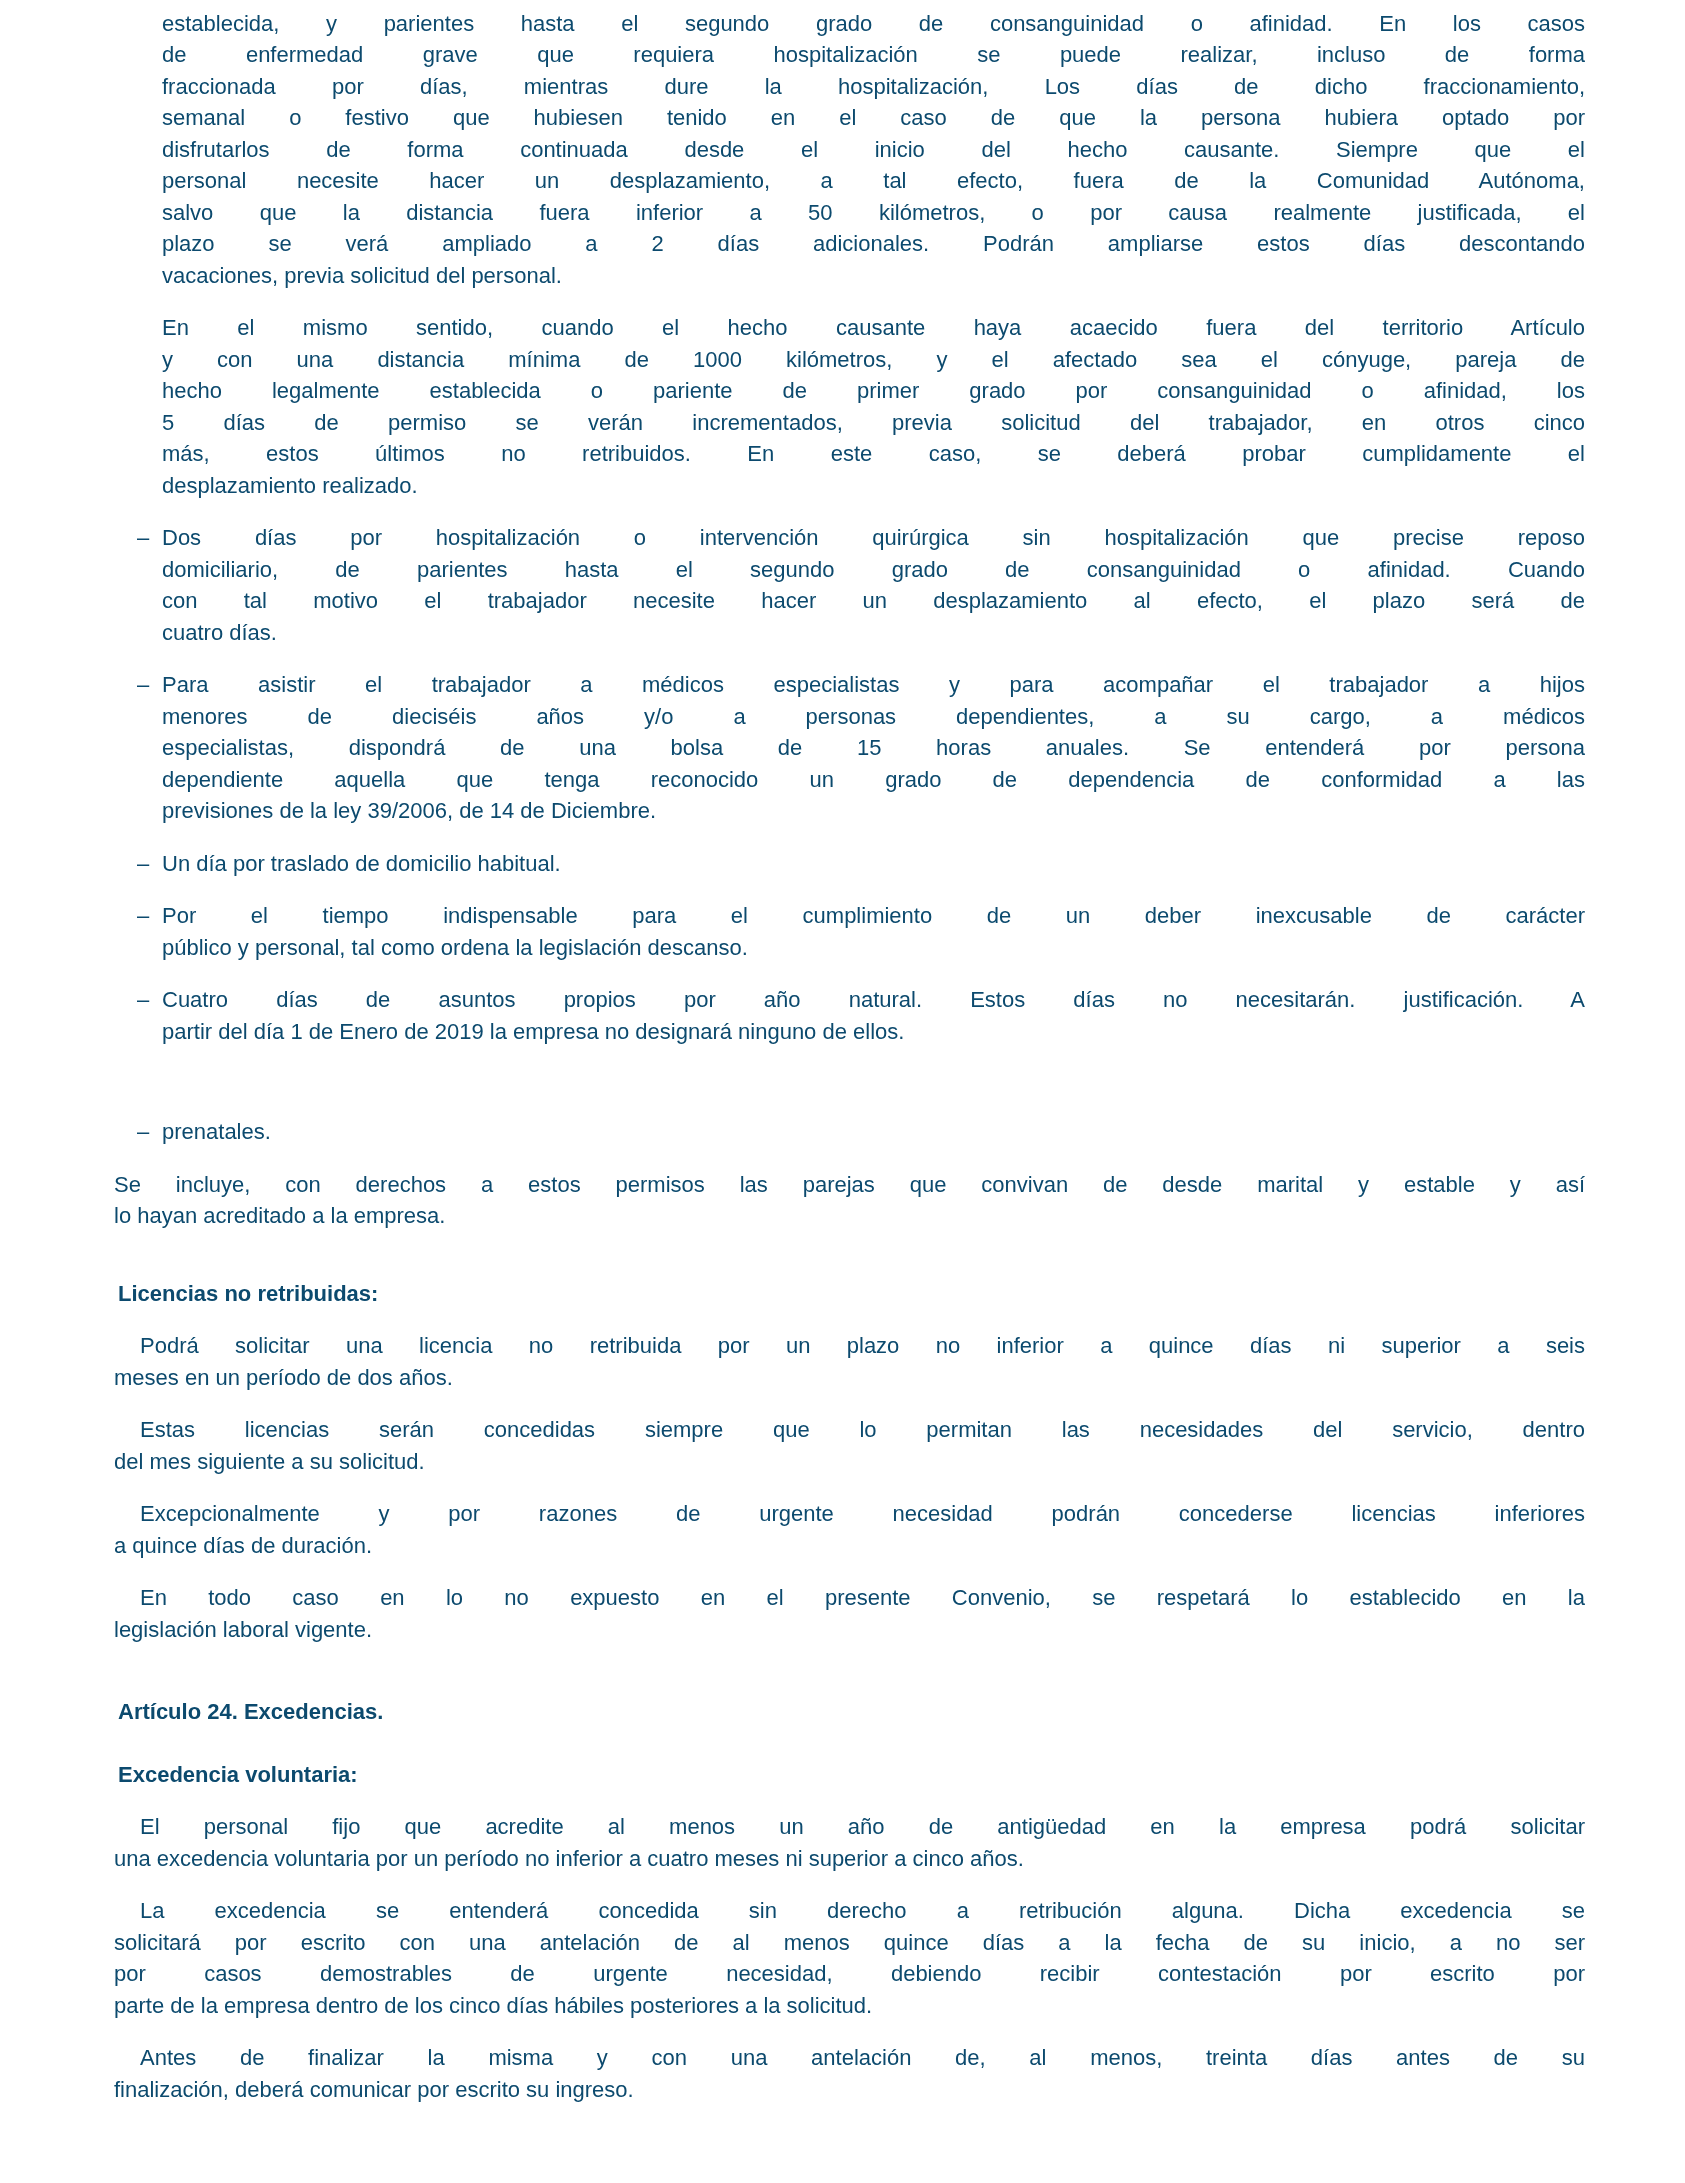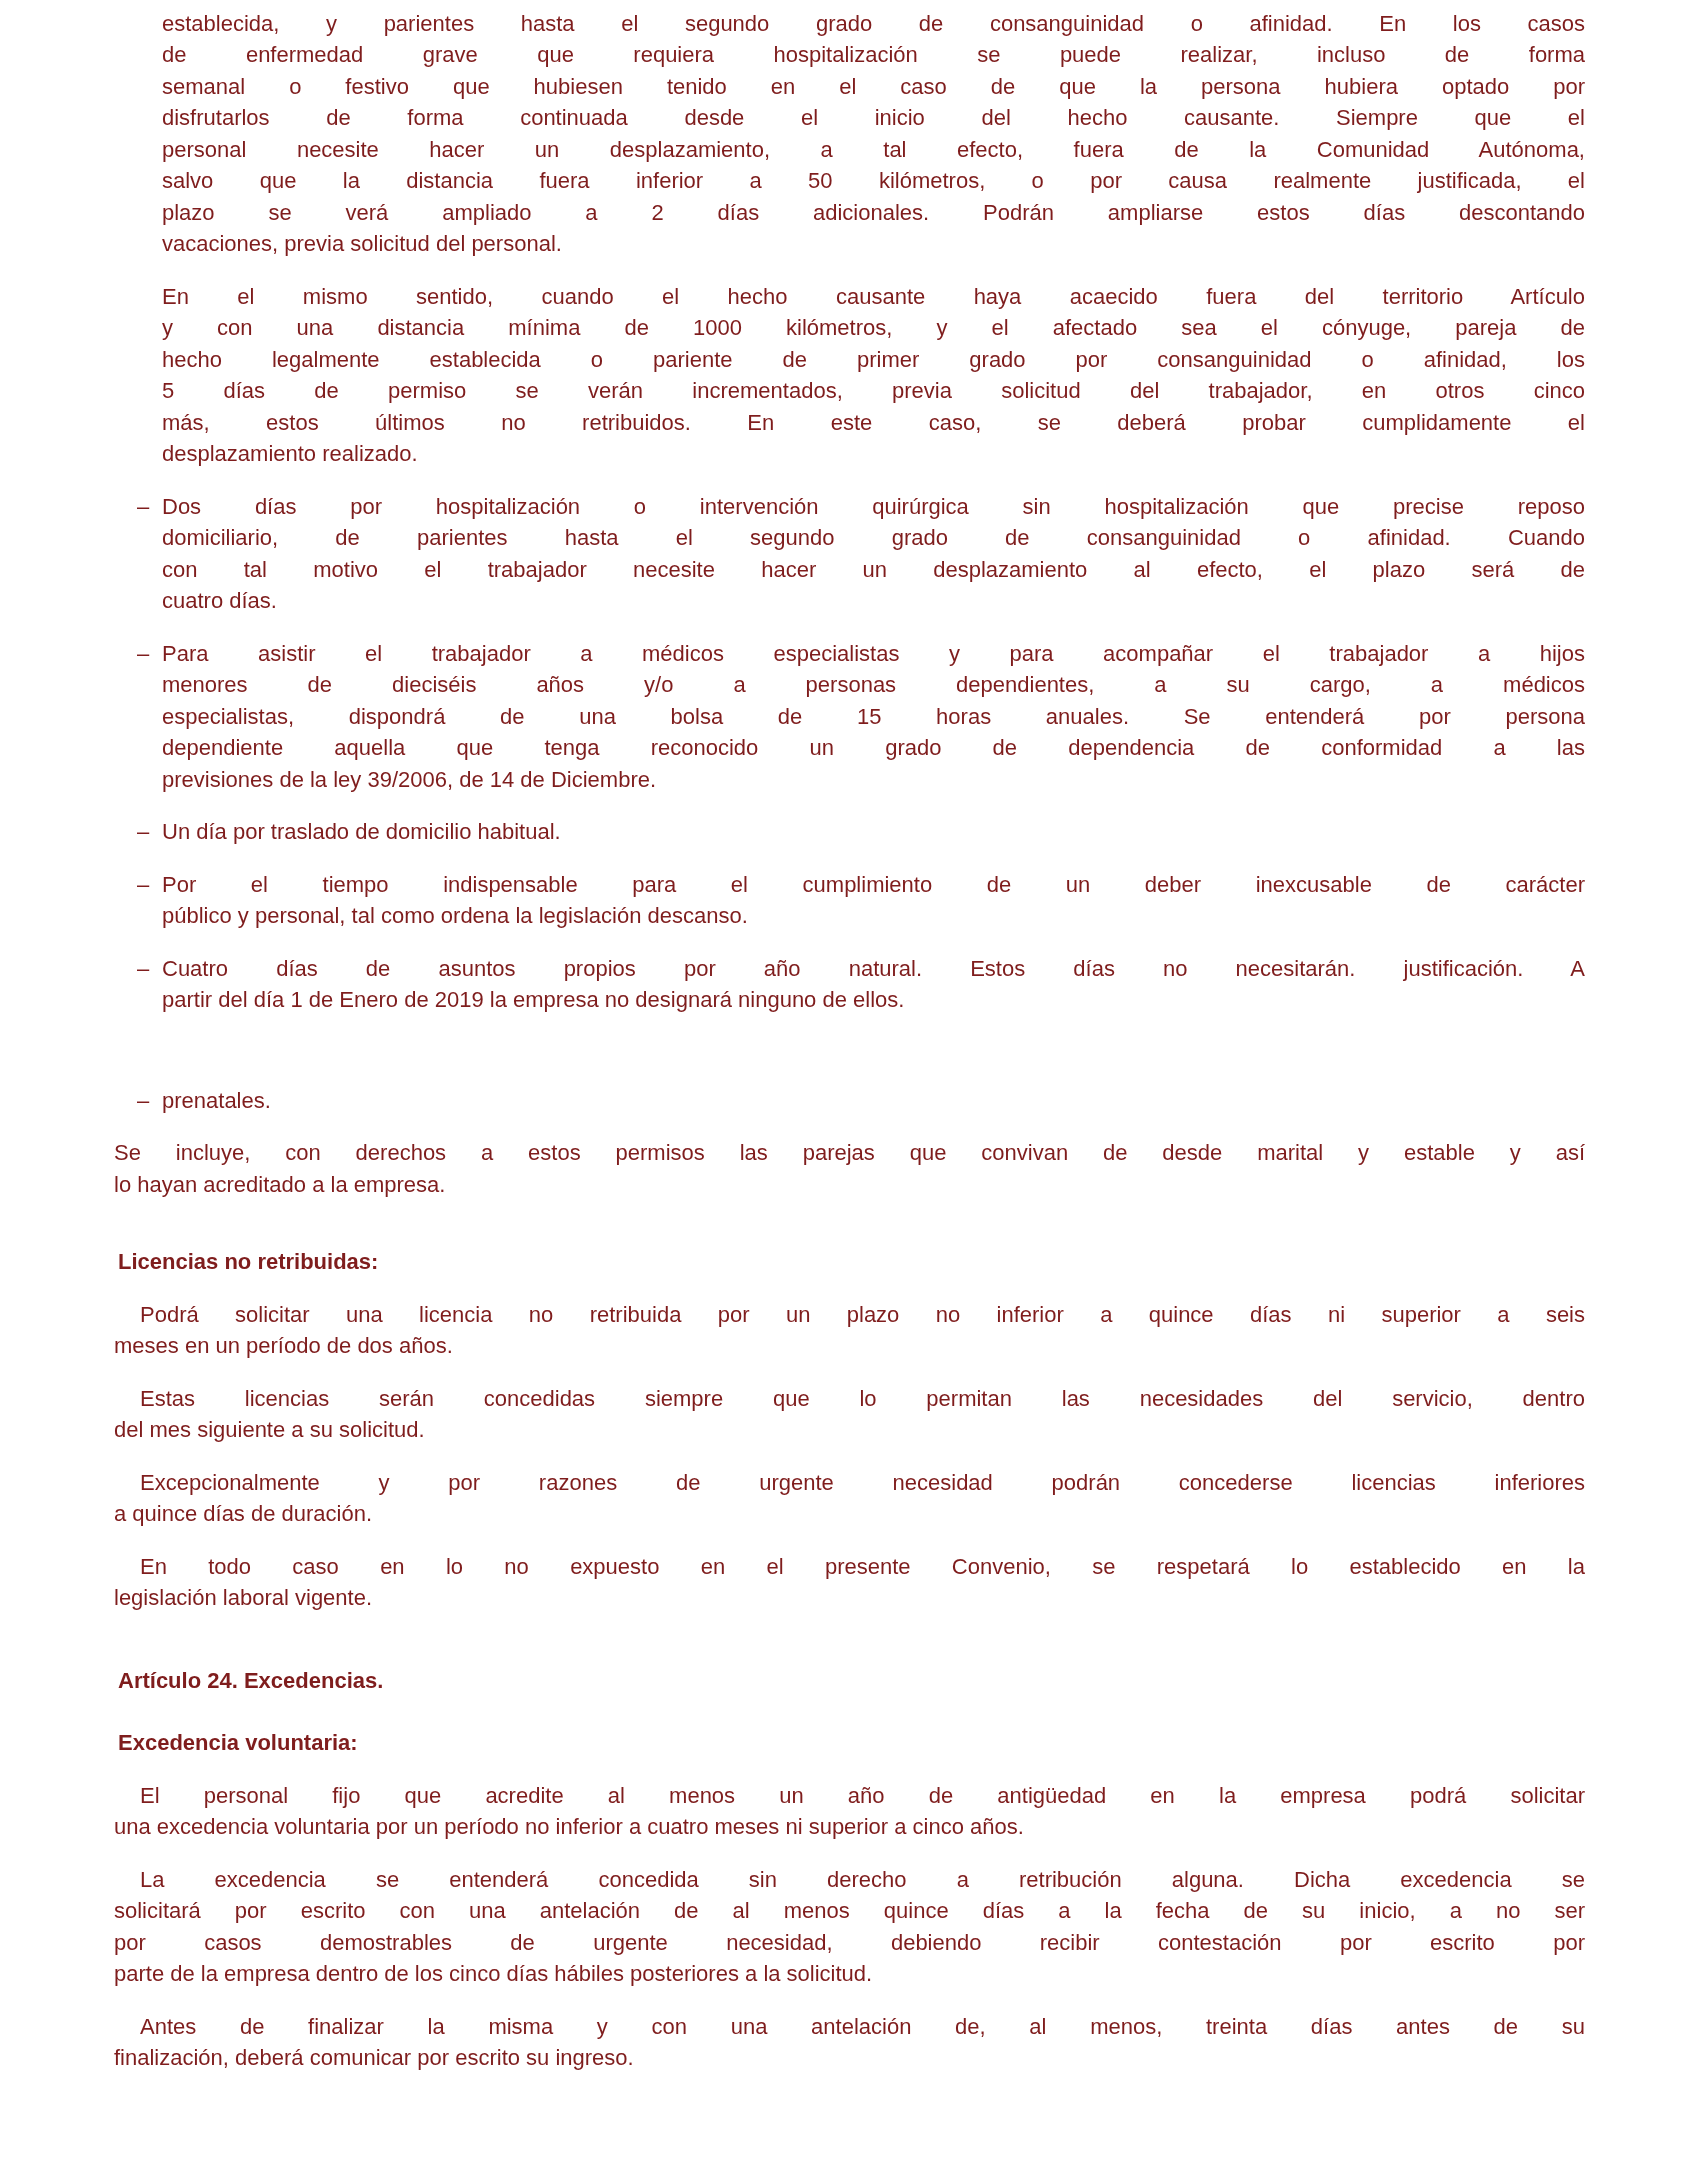--- a/index.html
+++ b/index.html
@@ -1,21 +1,21 @@
 <!DOCTYPE html>
 <html style="font-size:12.3px"><head>
 <meta charset="utf-8">
 <style>
   * { box-sizing: border-box; }
   html, body { margin: 0; padding: 0; background: #ffffff; }
   .page {
     width: 1685px;
     height: 2183px;
     background: #ffffff;
-    color: #7f1d1d;
+    color: #0c4a6e;
     font-family: "Liberation Sans", sans-serif;
     font-size: 22px;
     line-height: 31.5px;
     padding: 7.7px 100px 0 114px;
     overflow: hidden;
   }
   .block { margin: 0 0 21px 0; }
   .indent { margin-left: 48px; }
   .tline { text-align: justify; text-align-last: justify; }
   .tline.last { text-align: left; text-align-last: auto; }
@@ -28,20 +28,21 @@
   .heading.h-excedencia { margin-top: 31px; }
 </style>
 </head>
 <body>
 
 <div class="page">
 
   <div class="block indent">
       <div class="tline">establecida, y parientes hasta el segundo grado de consanguinidad o afinidad. En los casos</div>
       <div class="tline">de enfermedad grave que requiera hospitalización se puede realizar, incluso de forma</div>
+      <div class="tline">fraccionada por días, mientras dure la hospitalización, Los días de dicho fraccionamiento,</div>
       <div class="tline">semanal o festivo que hubiesen tenido en el caso de que la persona hubiera optado por</div>
       <div class="tline">disfrutarlos de forma continuada desde el inicio del hecho causante. Siempre que el</div>
       <div class="tline">personal necesite hacer un desplazamiento, a tal efecto, fuera de la Comunidad Autónoma,</div>
       <div class="tline">salvo que la distancia fuera inferior a 50 kilómetros, o por causa realmente justificada, el</div>
       <div class="tline">plazo se verá ampliado a 2 días adicionales. Podrán ampliarse estos días descontando</div>
       <div class="tline last">vacaciones, previa solicitud del personal.</div>
     </div>
 
   <div class="block indent">
       <div class="tline">En el mismo sentido, cuando el hecho causante haya acaecido fuera del territorio Artículo</div>

